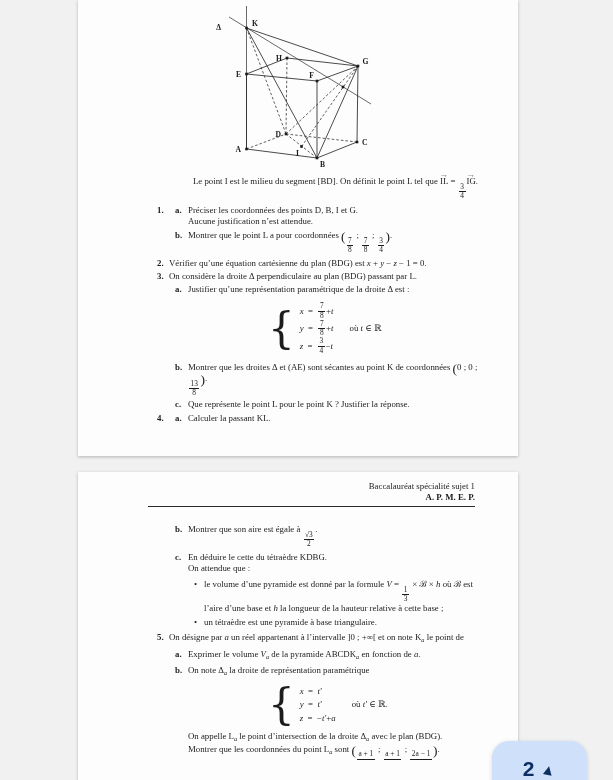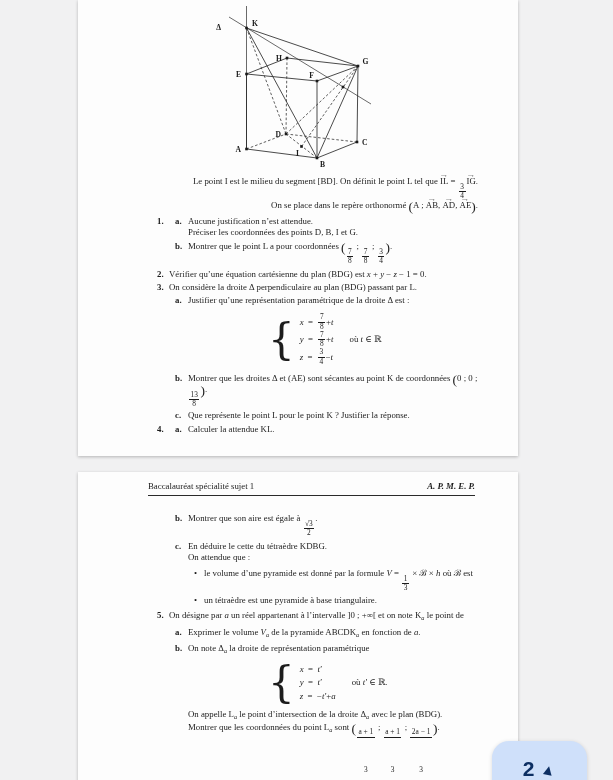--- a/index.html
+++ b/index.html
@@ -42,22 +42,22 @@
            transform:translateX(-50%) scaleX(1.5);font-size:6px;line-height:1;}
 
   .system{display:flex;align-items:center;margin-left:190px;}
   .brace{font-size:42px;font-weight:300;line-height:.85;margin-right:5px;
          font-family:"DejaVu Serif",serif;}
   .rows{display:flex;flex-direction:column;}
   .srow{min-height:13.5px;display:flex;align-items:center;}
   .note{margin-left:16px;}
 
   .hdr{display:flex;justify-content:space-between;align-items:flex-end;
-       margin:9px 43px 0 70px;padding-bottom:3px;border-bottom:0.9px solid #2a2a2a;}
-  .hdr .hr{font-weight:bold;font-style:italic;}
+       margin:9px 43px 0 70px;padding-bottom:3px;border-bottom:0.9px solid #2a2a2a;flex-direction:column;}
+  .hdr .hr{font-weight:bold;}
 
   .fab{
     position:absolute;left:492px;top:741px;width:95px;height:56px;border-radius:17px;
     background:var(--fab-bg,#cfe0fa);color:var(--fab-fg,#0d2f63);
     display:flex;align-items:center;justify-content:center;gap:7px;
     box-shadow:0 1px 4px rgba(0,0,0,.15);
     font-family:"Liberation Sans","DejaVu Sans",sans-serif;cursor:pointer;
   }
   .fab-num{font-size:21px;font-weight:bold;}
   .fab-arrow{font-size:15px;transform:rotate(12deg);display:inline-block;}
@@ -110,27 +110,26 @@
         <rect x="222.2" y="141.2" width="2.6" height="2.6" fill="#1a1a1a"></rect>
         <text x="221" y="151.5" text-anchor="end" font-family="&quot;Liberation Serif&quot;,&quot;DejaVu Serif&quot;,serif" font-size="7.6" font-weight="bold" fill="#1a1a1a">I</text>
         <rect x="263.7" y="81.7" width="2.6" height="2.6" fill="#1a1a1a"></rect>
         <text x="143" y="26" text-anchor="end" font-family="&quot;Liberation Serif&quot;,&quot;DejaVu Serif&quot;,serif" font-size="7.6" font-weight="bold" fill="#1a1a1a">Δ</text>
       </svg>
       <div class="para" style="margin-top: 6px;">
         <div class="line">Le point I est le milieu du segment [BD]. On définit le point L tel que <span class="vec"><span class="ar">→</span><span class="tx">IL</span></span> = <span class="frac">
             <span class="fn">3</span>
             <span class="fd">4</span>
           </span><span class="vec"><span class="ar">→</span><span class="tx">IG</span></span>.</div>
-        <div class="line">On se place dans le repère orthonormé <span class="bigp">(</span>A ; <span class="vec"><span class="ar">→</span><span class="tx">AB</span></span>, <span class="vec"><span class="ar">→</span><span class="tx">AD</span></span>, <span class="vec"><span class="ar">→</span><span class="tx">AE</span></span><span class="bigp">)</span>.</div>
       </div>
       <div class="item" style="margin-top: 5px;">
         <span class="num">1.</span>
         <span class="letter">a.</span>
+        <div class="line">Préciser les coordonnées des points D, B, I et G.</div>
         <div class="line">Aucune justification n’est attendue.</div>
-        <div class="line">Préciser les coordonnées des points D, B, I et G.</div>
       </div>
       <div class="item" style="margin-top: 3px;">
         <span class="letter">b.</span>
         <div class="line">Montrer que le point L a pour coordonnées <span class="bigp">(</span><span class="frac">
             <span class="fn">7</span>
             <span class="fd">8</span>
           </span> ; <span class="frac">
             <span class="fn">7</span>
             <span class="fd">8</span>
           </span> ; <span class="frac">
@@ -175,21 +174,21 @@
             <span class="fd">8</span>
           </span><span class="bigp">)</span>.</div>
       </div>
       <div class="item" style="margin-top: 2px;">
         <span class="letter">c.</span>
         <div class="line">Que représente le point L pour le point K ? Justifier la réponse.</div>
       </div>
       <div class="item" style="margin-top: 3px;">
         <span class="num">4.</span>
         <span class="letter">a.</span>
-        <div class="line">Calculer la attendue KL.</div>
+        <div class="line">Calculer la passant KL.</div>
       </div>
     </div>
 </div>
 
 <div class="page" id="page2">
   <div class="hdr">
     <span class="hl">Baccalauréat spécialité sujet 1</span>
     <span class="hr">A. P. M. E. P.</span>
   </div>
   <div>
@@ -204,20 +203,21 @@
         <span class="letter">c.</span>
         <div class="line">En déduire le cette du tétraèdre KDBG.</div>
         <div class="line">On attendue que :</div>
       </div>
       <div class="bullet" style="margin-top: 5px;">
         <span class="bmark">•</span>
         <div class="line">le volume d’une pyramide est donné par la formule <span class="it">V</span> = <span class="frac">
             <span class="fn">1</span>
             <span class="fd">3</span>
           </span> × ℬ × <span class="it">h</span> où ℬ est</div>
+        <div class="line">l’aire d’une base et <span class="it">h</span> la longueur de la hauteur relative à cette base ;</div>
       </div>
       <div class="bullet" style="margin-top: 3px;">
         <span class="bmark">•</span>
         <div class="line">un tétraèdre est une pyramide à base triangulaire.</div>
       </div>
       <div class="item numonly" style="margin-top: 4px;">
         <span class="num">5.</span>
         <div class="line">On désigne par <span class="it">a</span> un réel appartenant à l’intervalle ]0 ; +∞[ et on note K<span class="sb">a</span> le point de</div>
       </div>
       <div class="item" style="margin-top: 4px;">

